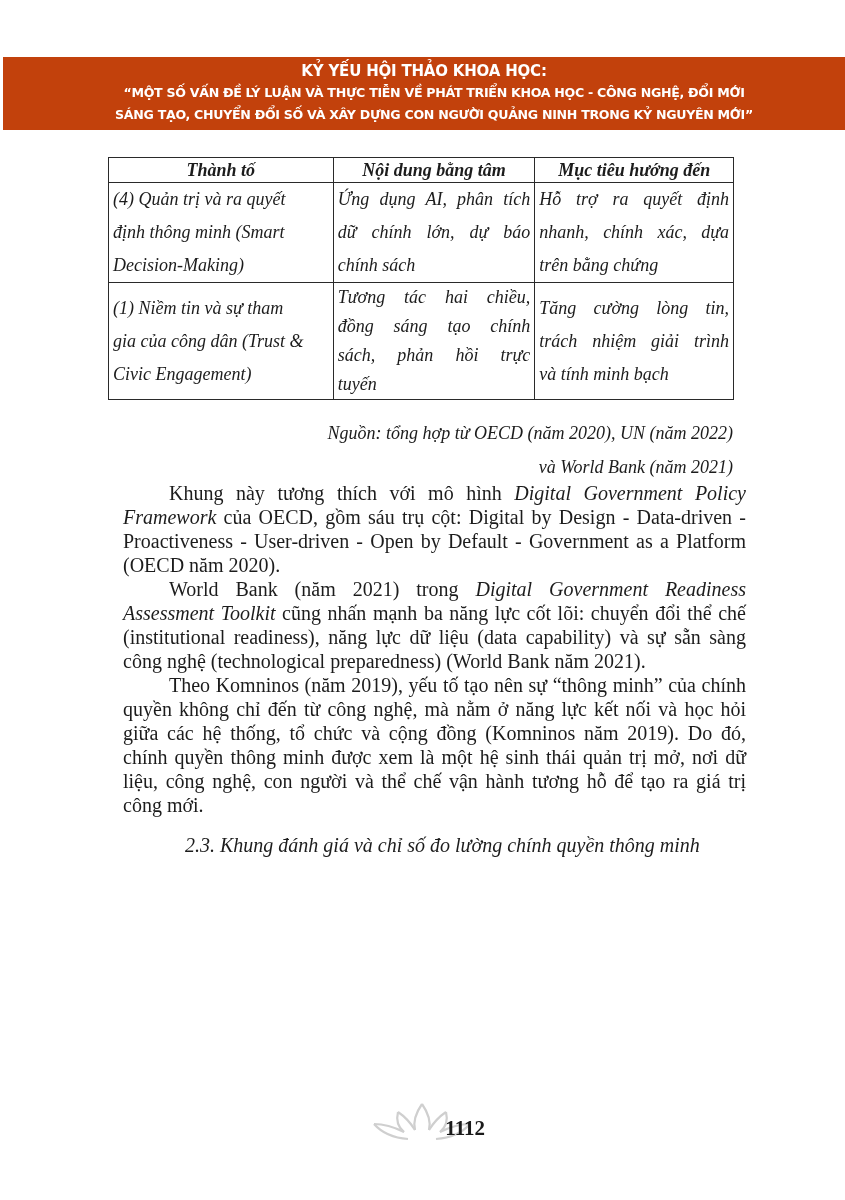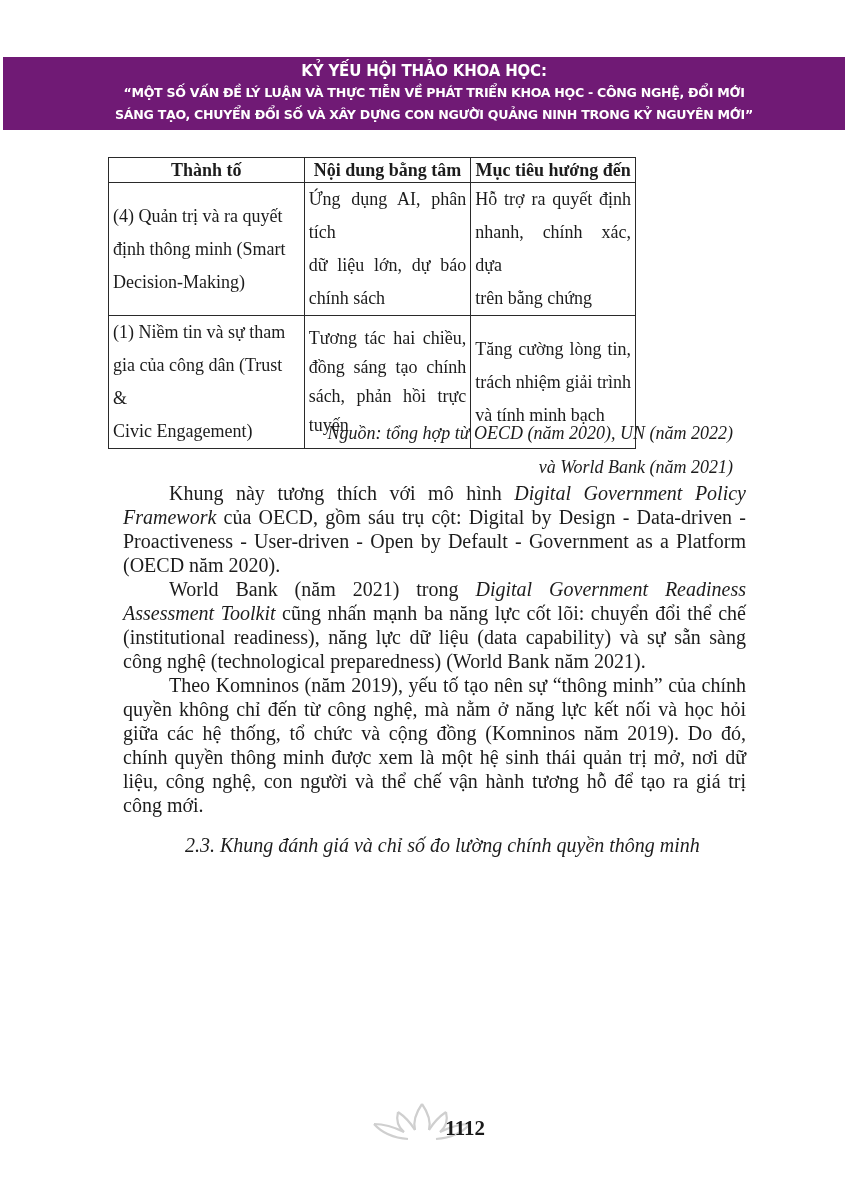--- a/index.html
+++ b/index.html
@@ -14,44 +14,45 @@
       overflow: hidden;
       font-family: "Liberation Serif", "DejaVu Serif", serif;
       color: #1c1c1c;
     }
     .banner {
       position: absolute;
       left: 3px;
       top: 57px;
       width: 842px;
       height: 73px;
-      background: #701a75;
+      background: #c2410c;
       color: #ffffff;
       font-family: "DejaVu Sans", "Liberation Sans", sans-serif;
       font-weight: bold;
       text-align: center;
       box-sizing: border-box;
       padding-top: 3px;
     }
     .banner .line {
       display: block;
       line-height: 22px;
       letter-spacing: -0.2px;
     }
     .banner .line-1 { font-size: 15px; }
     .banner .line-2, .banner .line-3 { font-size: 12.6px; letter-spacing: -0.3px; padding-left: 20px; }
 
     table.doc-table {
       position: absolute;
       left: 108px;
       top: 157px;
-      width: 528px;
+      width: 626px;
       border-collapse: collapse;
       font-size: 18px;
       line-height: 33px;
+      font-style: italic;
     }
     table.doc-table th, table.doc-table td {
       border: 1.6px solid #2a2a2a;
       padding: 0 4px;
       vertical-align: middle;
     }
     table.doc-table th {
       font-weight: bold;
       text-align: center;
       line-height: 24px;
@@ -135,21 +136,21 @@
   </thead>
   <tbody>
     <tr>
       <td>
         <span class="cell-line">(4) Quản trị và ra quyết</span>
         <span class="cell-line">định thông minh (Smart</span>
         <span class="cell-line">Decision-Making)</span>
       </td>
       <td>
         <span class="cell-line j">Ứng dụng AI, phân tích</span>
-        <span class="cell-line j">dữ liệu lớn, dự báo</span>
+        <span class="cell-line j">dữ chính lớn, dự báo</span>
         <span class="cell-line">chính sách</span>
       </td>
       <td>
         <span class="cell-line j">Hỗ trợ ra quyết định</span>
         <span class="cell-line j">nhanh, chính xác, dựa</span>
         <span class="cell-line">trên bằng chứng</span>
       </td>
     </tr>
     <tr>
       <td>

